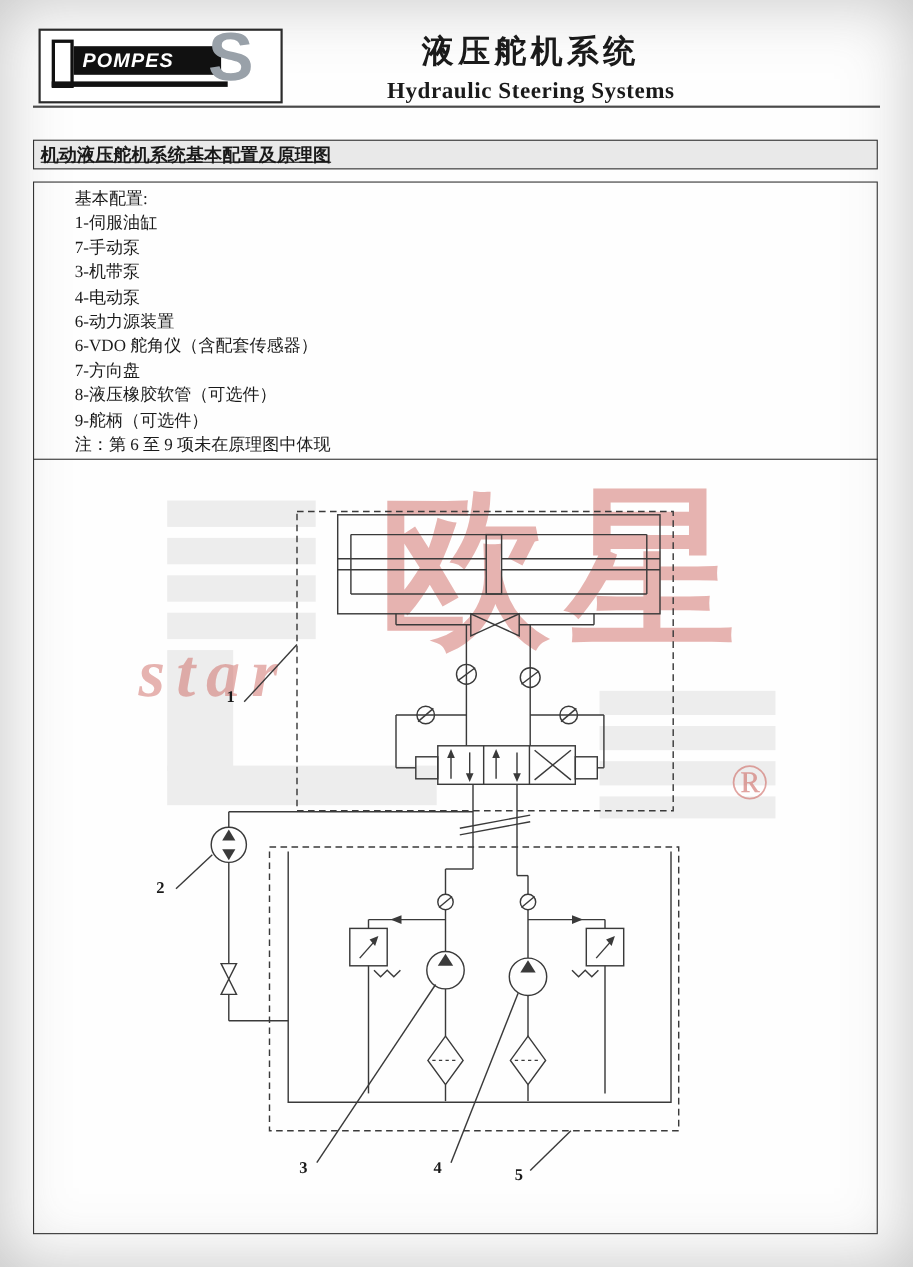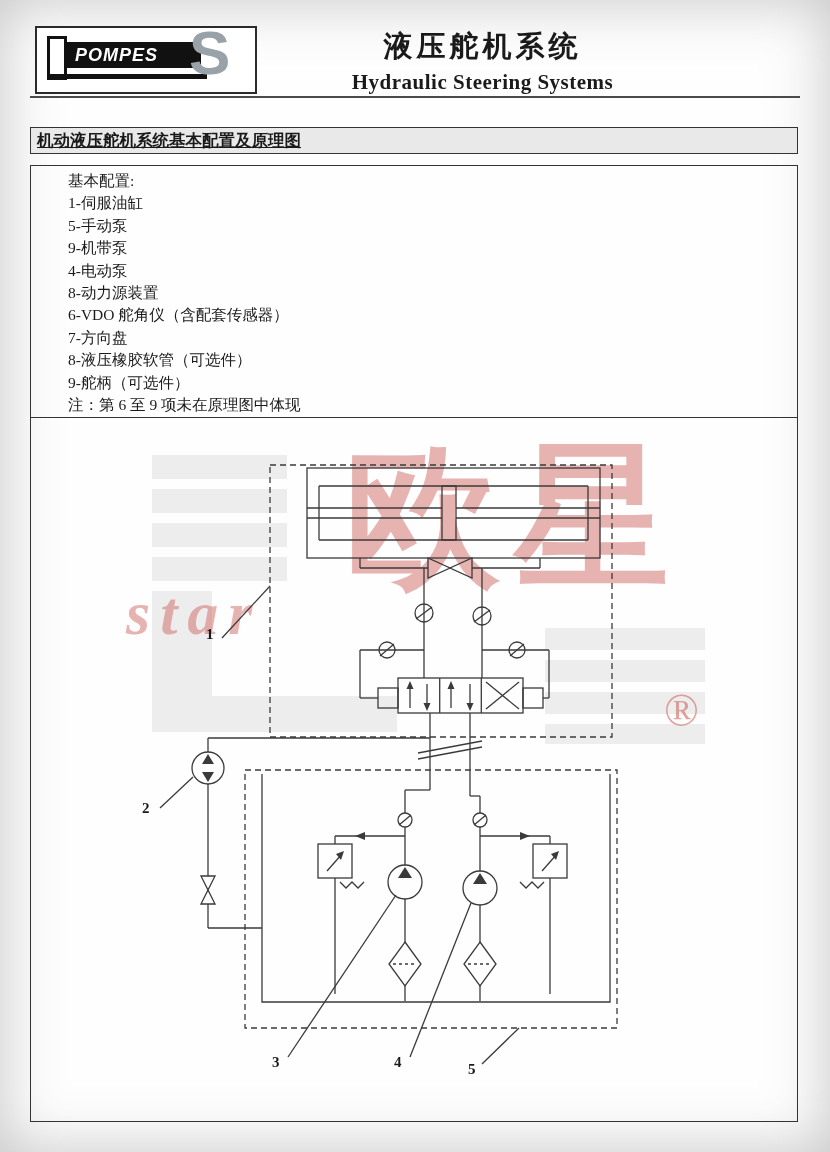--- a/index.html
+++ b/index.html
@@ -90,24 +90,24 @@
   </div>
   <div class="abs header-rule"></div>
 
   <div class="abs section-bar">机动液压舵机系统基本配置及原理图</div>
 
   <div class="abs content-box"></div>
 
   <div class="abs config-list">
     <div class="config-line">基本配置:</div>
     <div class="config-line">1-伺服油缸</div>
-    <div class="config-line">5-手动泵</div>
-    <div class="config-line">9-机带泵</div>
+    <div class="config-line">7-手动泵</div>
+    <div class="config-line">3-机带泵</div>
     <div class="config-line">4-电动泵</div>
-    <div class="config-line">8-动力源装置</div>
+    <div class="config-line">6-动力源装置</div>
     <div class="config-line">6-VDO 舵角仪（含配套传感器）</div>
     <div class="config-line">7-方向盘</div>
     <div class="config-line">8-液压橡胶软管（可选件）</div>
     <div class="config-line">9-舵柄（可选件）</div>
     <div class="config-line">注：第 6 至 9 项未在原理图中体现</div>
   </div>
   <div class="abs list-rule"></div>
 
   <svg class="abs schematic" width="768" height="704" viewBox="0 0 768 704" xmlns="http://www.w3.org/2000/svg">
 

